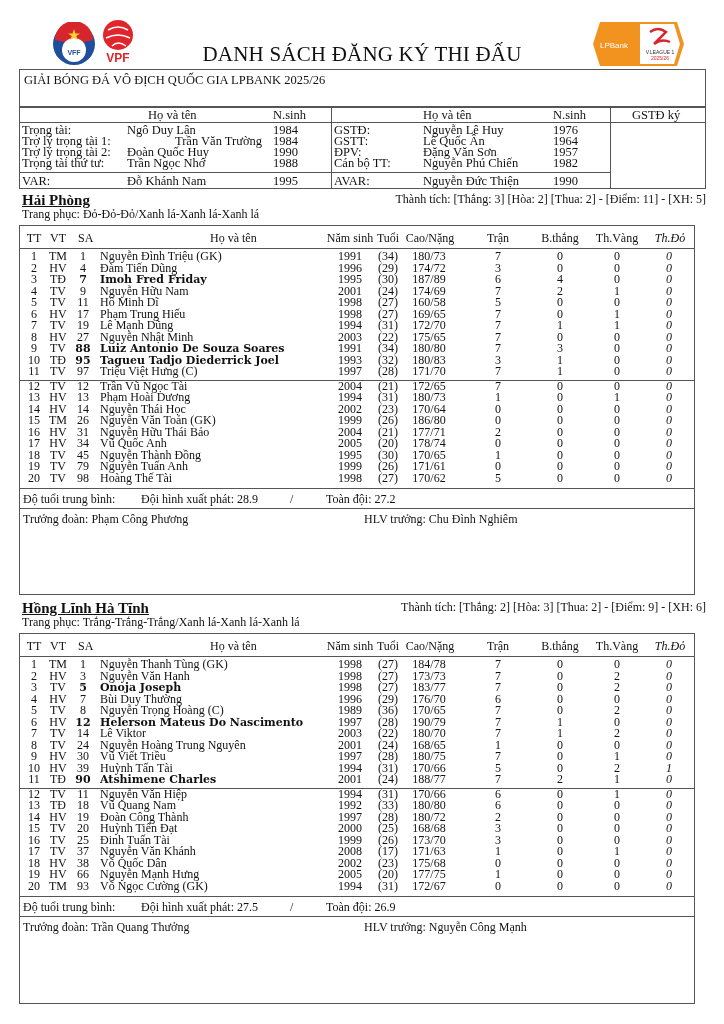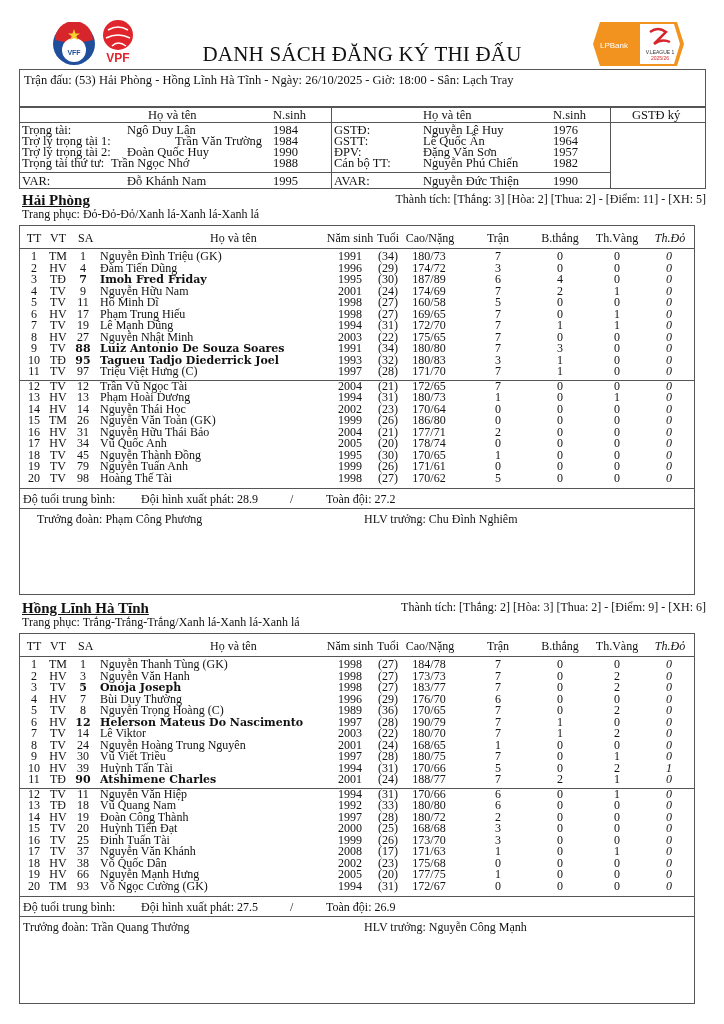--- a/index.html
+++ b/index.html
@@ -66,21 +66,21 @@
     <text x="22" y="28" font-size="8" text-anchor="middle" fill="#fff" font-family="Liberation Sans, sans-serif">LPBank</text>
     <path d="M58 12 Q66 6 74 12 L62 24 Q70 18 78 22" stroke="#d7262b" stroke-width="2.5" fill="none"></path>
     <text x="68" y="34" font-size="5" text-anchor="middle" fill="#333" font-family="Liberation Sans, sans-serif">V.LEAGUE 1</text>
     <text x="68" y="40" font-size="5" text-anchor="middle" fill="#d7262b" font-family="Liberation Sans, sans-serif">2025/26</text>
   </svg>
 </div>
 
 <div class="abs title">DANH SÁCH ĐĂNG KÝ THI ĐẤU</div>
 
 <div class="abs box comp">
-  <div>Trận đấu: (53) Hải Phòng - Hồng Lĩnh Hà Tĩnh - Ngày: 26/10/2025 - Giờ: 18:00 - Sân: Lạch Tray</div>
+  <div>GIẢI BÓNG ĐÁ VÔ ĐỊCH QUỐC GIA LPBANK 2025/26</div>
 </div>
 
 <div class="abs box off">
   <div class="v1"></div>
     <div class="v2"></div>
     <div class="h1"></div>
     <div class="h2"></div>
   <span class="ofx" style="left:128px;top:2px;">Họ và tên</span>
   <span class="ofx" style="left:253px;top:2px;">N.sinh</span>
   <span class="ofx" style="left:403px;top:2px;">Họ và tên</span>
@@ -90,21 +90,21 @@
   <span class="ofx" style="left:2px;top:17px;">Trọng tài:</span>
   <span class="ofx" style="left:107px;top:17px;">Ngô Duy Lân</span>
   <span class="ofx" style="left:253px;top:17px;">1984</span>
   <span class="ofx" style="left:2px;top:28px;">Trợ lý trọng tài 1:</span>
   <span class="ofx" style="left:107px;top:28px;margin-left:48px;">Trần Văn Trường</span>
   <span class="ofx" style="left:253px;top:28px;">1984</span>
   <span class="ofx" style="left:2px;top:39px;">Trợ lý trọng tài 2:</span>
   <span class="ofx" style="left:107px;top:39px;">Đoàn Quốc Huy</span>
   <span class="ofx" style="left:253px;top:39px;">1990</span>
   <span class="ofx" style="left:2px;top:50px;">Trọng tài thứ tư:</span>
-  <span class="ofx" style="left:91px;top:50px;">Trần Ngọc Nhớ</span>
+  <span class="ofx" style="left:107px;top:50px;">Trần Ngọc Nhớ</span>
   <span class="ofx" style="left:253px;top:50px;">1988</span>
 
   <span class="ofx" style="left:314px;top:17px;">GSTĐ:</span>
   <span class="ofx" style="left:403px;top:17px;">Nguyễn Lê Huy</span>
   <span class="ofx" style="left:533px;top:17px;">1976</span>
   <span class="ofx" style="left:314px;top:28px;">GSTT:</span>
   <span class="ofx" style="left:403px;top:28px;">Lê Quốc Ân</span>
   <span class="ofx" style="left:533px;top:28px;">1964</span>
   <span class="ofx" style="left:314px;top:39px;">ĐPV:</span>
   <span class="ofx" style="left:403px;top:39px;">Đặng Văn Sơn</span>
@@ -401,21 +401,21 @@
         <span class="cell c-td">0</span>
       </div>
     </div>
     <div class="foot" style="margin-top: 4px;">
       <span class="cell" style="left:3px;top:3px">Độ tuổi trung bình:</span>
       <span class="cell" style="left:121px;top:3px">Đội hình xuất phát: 28.9</span>
       <span class="cell" style="left:270px;top:3px">/</span>
       <span class="cell" style="left:306px;top:3px">Toàn đội: 27.2</span>
     </div>
     <div class="mgr">
-      <span class="cell" style="left:17px;top:3px">Trưởng đoàn: Phạm Công Phương</span>
+      <span class="cell" style="left:3px;top:3px">Trưởng đoàn: Phạm Công Phương</span>
       <span class="cell" style="left:344px;top:3px">HLV trưởng:  Chu Đình Nghiêm</span>
     </div>
   </div>
 
 <div class="abs team-name" style="left:22px;top:600px;">Hồng Lĩnh Hà Tĩnh</div>
 <div class="abs team-line" style="right:18px;top:600px;">Thành tích: [Thắng: 2] [Hòa: 3] [Thua: 2] - [Điểm: 9] - [XH: 6]</div>
 <div class="abs team-line" style="left:22px;top:615px;">Trang phục: Trắng-Trắng-Trắng/Xanh lá-Xanh lá-Xanh lá</div>
 
 <div class="abs box tbl" id="tbl1" style="top:633px;height:371px;">
   <div class="hdr">

